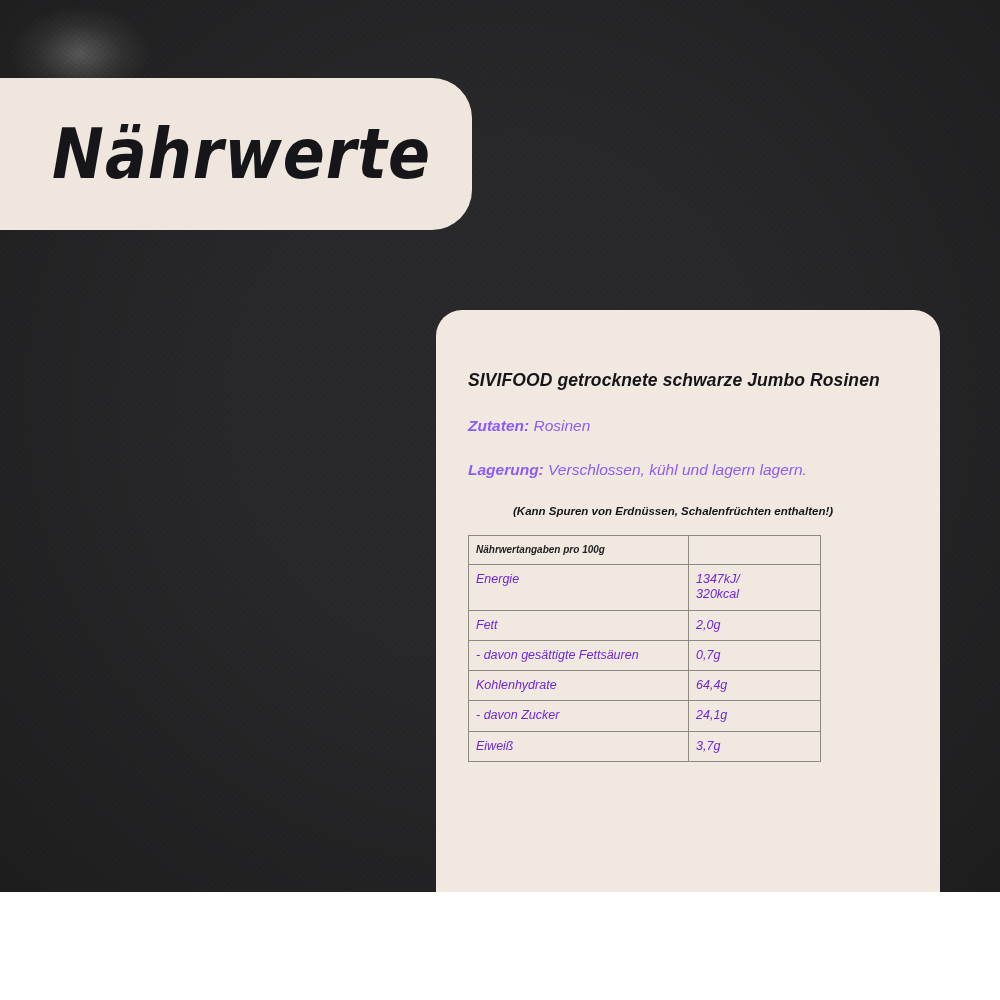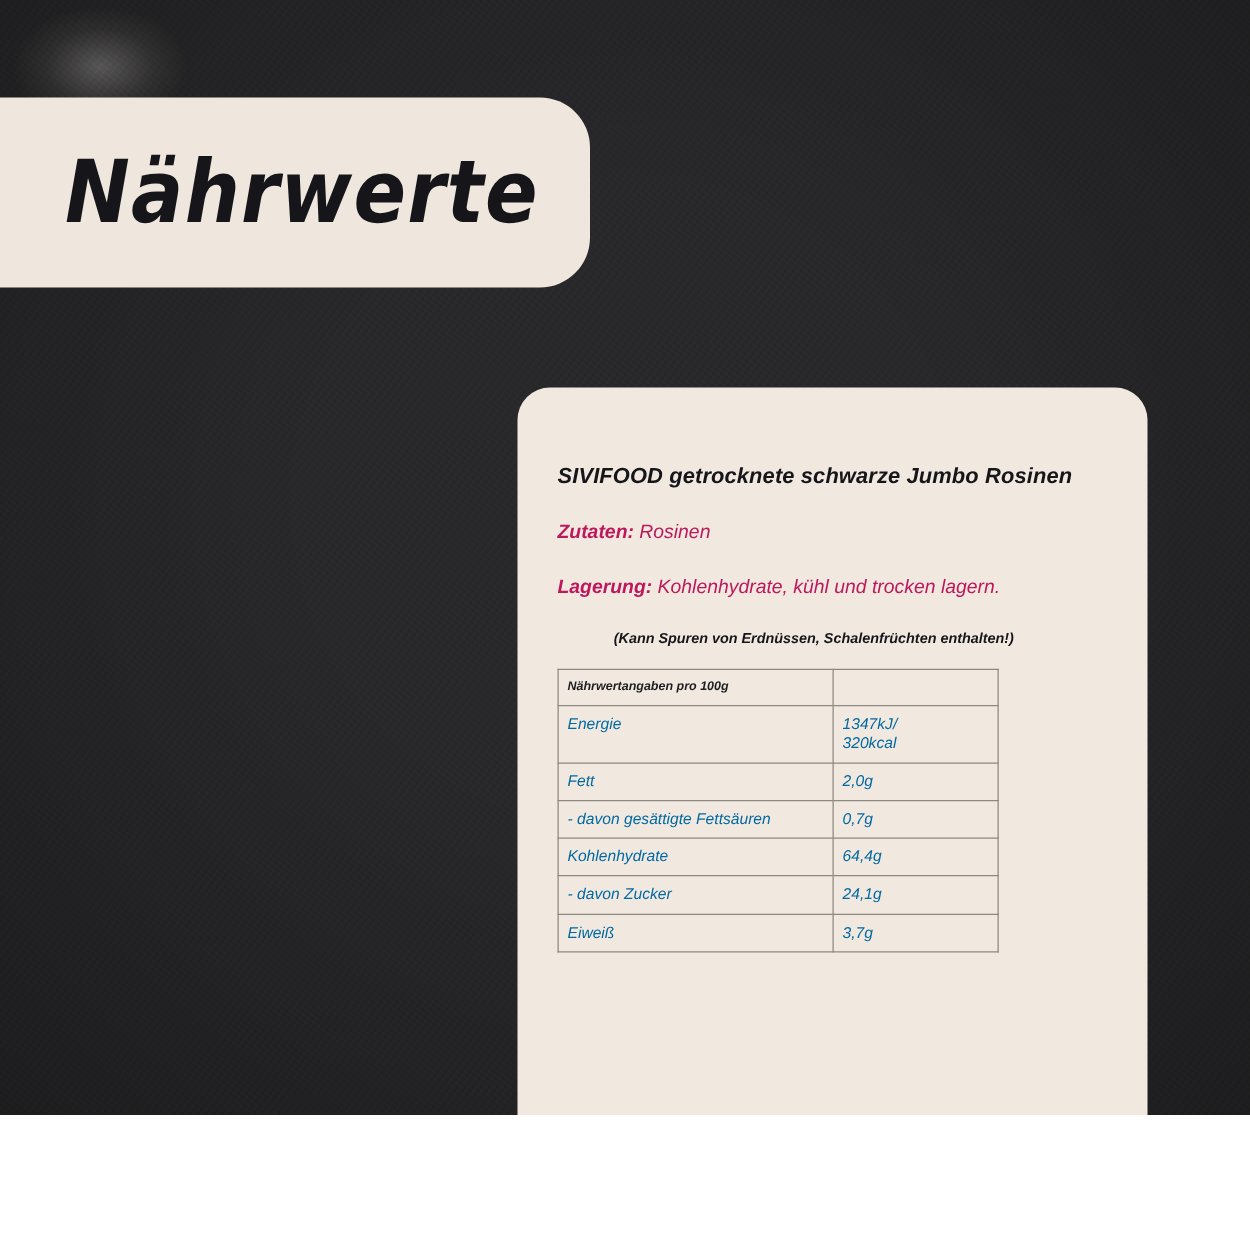--- a/index.html
+++ b/index.html
@@ -96,41 +96,41 @@
     font-size: 62px;
     letter-spacing: 1px;
     color: #16161a;
     line-height: 1;
     transform: scaleY(1.12);
   }
 
   
   .info-card {
     position: absolute;
-    left: 414px;
+    left: 436px;
     top: 310px;
     width: 504px;
     height: 630px;
     background: #f1e9e0;
     border-radius: 26px;
     box-sizing: border-box;
     padding: 60px 30px 0 24px;
   }
 
   .product-title {
     font-size: 17.5px;
     font-weight: 700;
     color: #15151a;
     margin: 0 0 26px 8px;
     letter-spacing: 0.1px;
   }
 
   .line {
     font-size: 15.5px;
-    color: #be185d;
+    color: #8b5cf6;
     margin: 0 0 26px 8px;
   }
   .line b {
     font-weight: 700;
   }
 
   .allergen {
     font-size: 11.5px;
     font-weight: 700;
     color: #15151a;
@@ -142,21 +142,21 @@
   table.nutrition {
     border-collapse: collapse;
     margin-left: 8px;
     width: 322px;
     table-layout: fixed;
   }
   table.nutrition td {
     border: 1px solid #8d8880;
     padding: 7px 8px 7px 7px;
     font-size: 12.5px;
-    color: #0369a1;
+    color: #6d28d9;
     vertical-align: top;
     line-height: 1.22;
   }
   table.nutrition tr.header td {
     font-weight: 700;
     font-size: 10px;
     color: #1e1e22;
     padding-top: 8px;
     padding-bottom: 8px;
   }
@@ -182,21 +182,21 @@
 
     <div class="product-title">SIVIFOOD getrocknete schwarze Jumbo Rosinen</div>
 
     <div class="line">
       <b>Zutaten:</b>
       <span>Rosinen</span>
     </div>
 
     <div class="line">
       <b>Lagerung:</b>
-      <span>Kohlenhydrate, kühl und trocken lagern.</span>
+      <span>Verschlossen, kühl und lagern lagern.</span>
     </div>
 
     <div class="allergen">(Kann Spuren von Erdnüssen, Schalenfrüchten enthalten!)</div>
 
     <table class="nutrition">
       <tbody>
         <tr class="header">
           <td class="col-label nb-right">Nährwertangaben pro 100g</td>
           <td class="col-value nb-left"></td>
         </tr>

